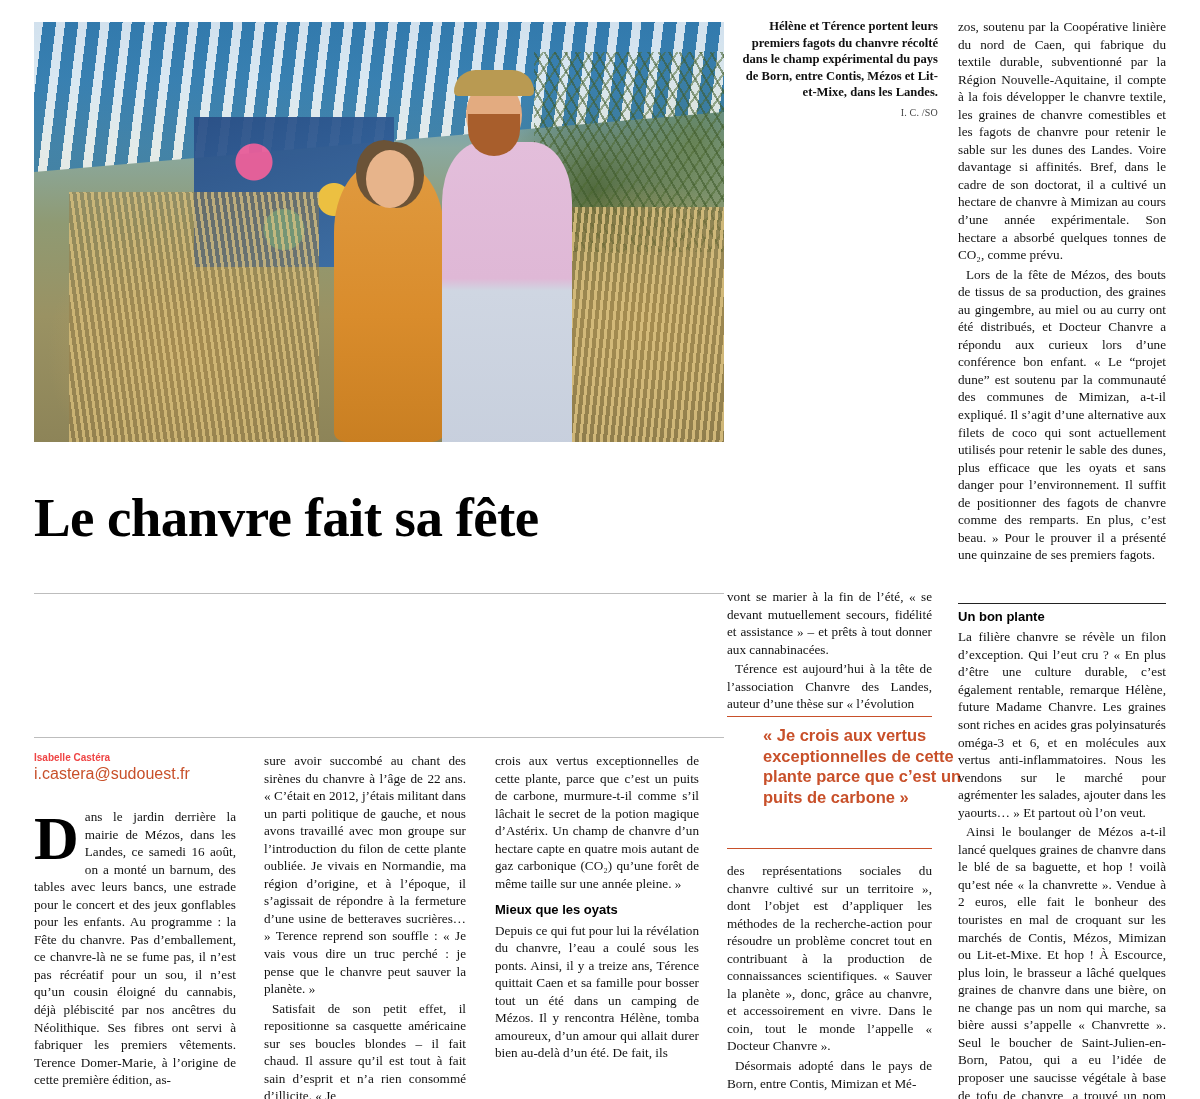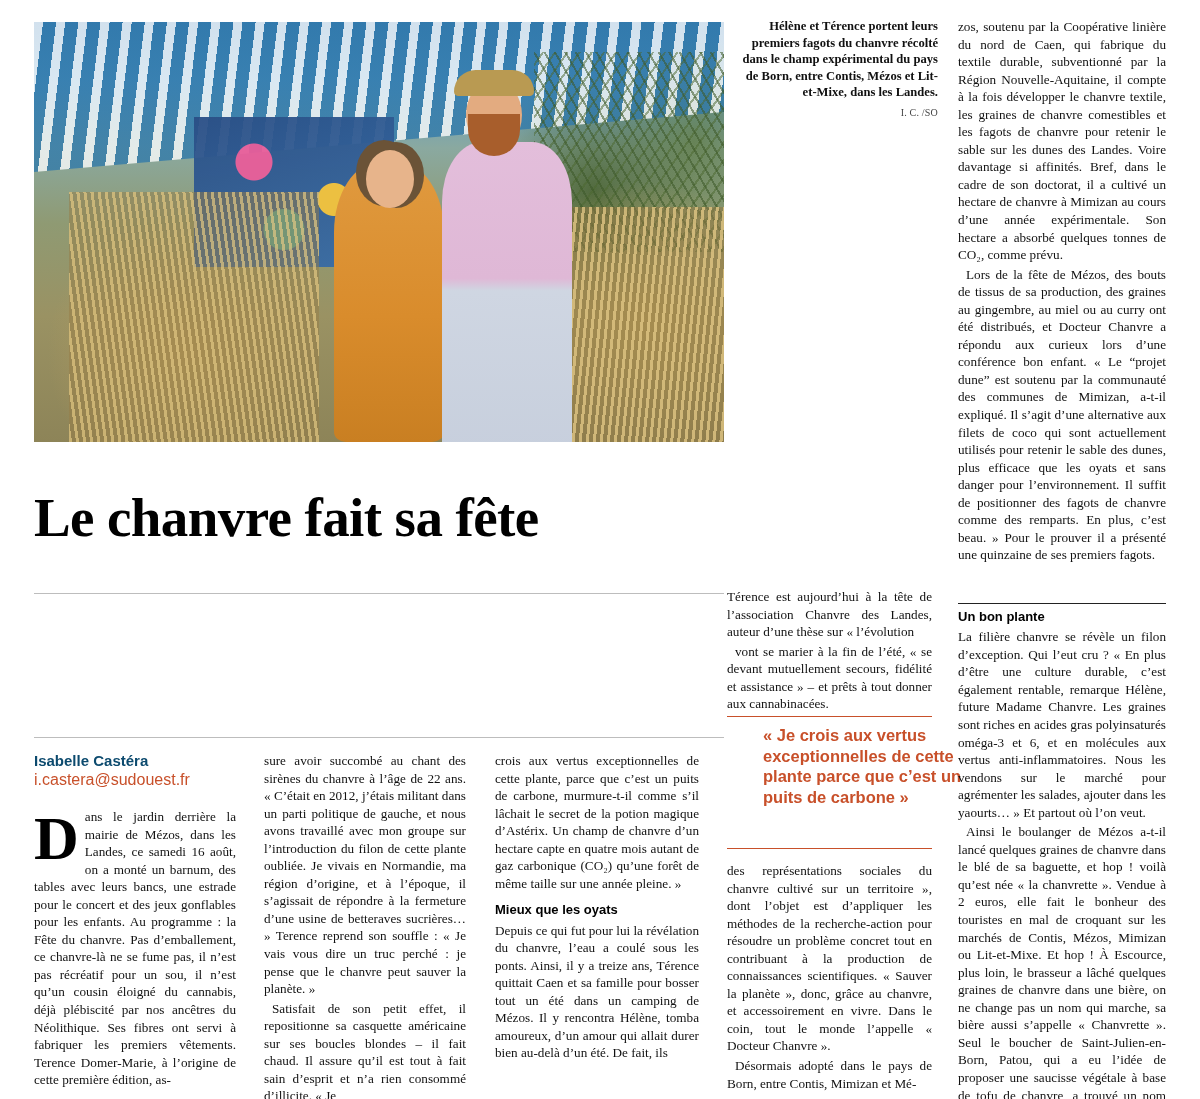--- a/index.html
+++ b/index.html
@@ -188,22 +188,22 @@
   
   .byline {
     position: absolute;
     left: 34px;
     top: 752px;
     width: 200px;
   }
   .byline .name {
     font-family: "Liberation Sans", sans-serif;
     font-weight: bold;
-    font-size: 15px;
-    color: #0c4a6e;
+    font-size: 10px;
+    color: #ef4444;
   }
   .byline .mail {
     font-family: "Liberation Sans", sans-serif;
     font-size: 16px;
     color: #c8502a;
     margin-top: 2px;
   }
 
   
   .col {
@@ -318,22 +318,22 @@
     <p>Satisfait de son petit effet, il repositionne sa casquette américaine sur ses boucles blondes – il fait chaud. Il assure qu’il est tout à fait sain d’esprit et n’a rien consommé d’illicite. « Je</p>
   </div>
 
   <div class="col" id="col3">
     <p>crois aux vertus exceptionnelles de cette plante, parce que c’est un puits de carbone, murmure-t-il comme s’il lâchait le secret de la potion magique d’Astérix. Un champ de chanvre d’un hectare capte en quatre mois autant de gaz carbonique (CO₂) qu’une forêt de même taille sur une année pleine. »</p>
     <div class="subhead">Mieux que les oyats</div>
     <p>Depuis ce qui fut pour lui la révélation du chanvre, l’eau a coulé sous les ponts. Ainsi, il y a treize ans, Térence quittait Caen et sa famille pour bosser tout un été dans un camping de Mézos. Il y rencontra Hélène, tomba amoureux, d’un amour qui allait durer bien au-delà d’un été. De fait, ils</p>
   </div>
 
   <div class="col" id="col4">
+    <p>vont se marier à la fin de l’été, « se devant mutuellement secours, fidélité et assistance » – et prêts à tout donner aux cannabinacées.</p>
     <p>Térence est aujourd’hui à la tête de l’association Chanvre des Landes, auteur d’une thèse sur « l’évolution</p>
-    <p>vont se marier à la fin de l’été, « se devant mutuellement secours, fidélité et assistance » – et prêts à tout donner aux cannabinacées.</p>
   </div>
 
   <div class="pq-top"></div>
   <div class="pullquote">« Je crois aux vertus exceptionnelles de cette plante parce que c’est un puits de carbone »</div>
   <div class="pq-bot"></div>
 
   <div class="col" id="col4b">
     <p>des représentations sociales du chanvre cultivé sur un territoire », dont l’objet est d’appliquer les méthodes de la recherche-action pour résoudre un problème concret tout en contribuant à la production de connaissances scientifiques. « Sauver la planète », donc, grâce au chanvre, et accessoirement en vivre. Dans le coin, tout le monde l’appelle « Docteur Chanvre ».</p>
     <p>Désormais adopté dans le pays de Born, entre Contis, Mimizan et Mé-</p>
   </div>

